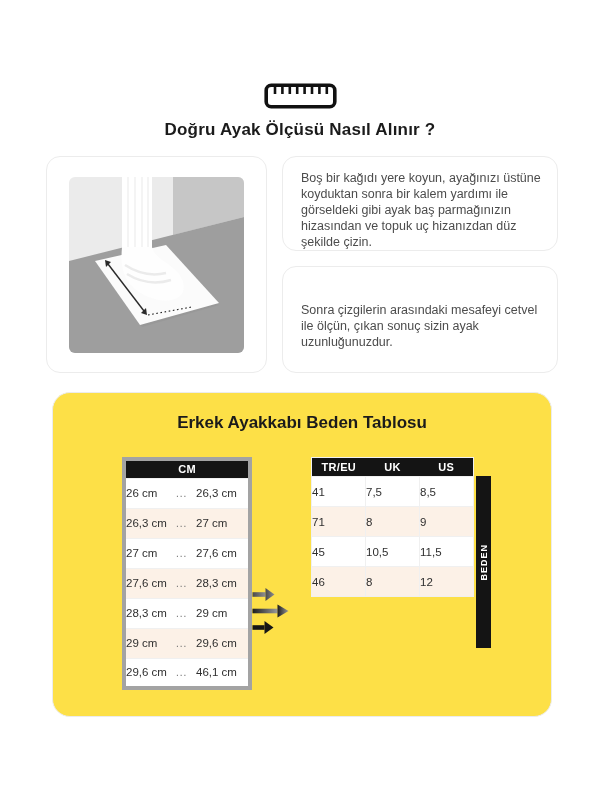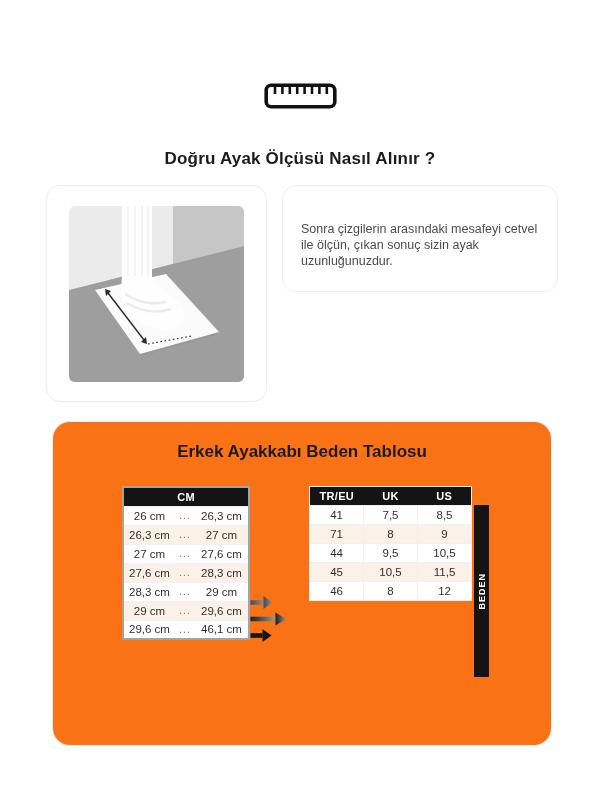--- a/index.html
+++ b/index.html
@@ -8,21 +8,21 @@
     width: 600px; height: 800px;
     font-family: "Liberation Sans", sans-serif;
     color: #1c1c1c;
     overflow: hidden;
   }
   .page { position: relative; width: 600px; height: 800px; }
 
   
   .icon-wrap { padding-top: 83px; text-align: center; }
   .page-title {
-    margin-top: 36px;
+    margin-top: 7px;
     text-align: center;
     font-size: 17px;
     font-weight: 700;
     color: #1b1b1b;
     letter-spacing: 0.2px;
   }
 
   
   .howto {
     display: flex;
@@ -49,21 +49,21 @@
   }
   .info-card.step1 { height: 95px; padding: 13px 14px 0 18px; }
   .info-card.step2 { height: 107px; padding: 12px 14px 0 18px; display: flex; align-items: center; }
 
   
   .size-card {
     margin: 19px 48px 0 52px;
     width: 500px; height: 325px;
     border: 1px solid #ececec;
     border-radius: 18px;
-    background: #f97316;
+    background: #fde047;
     padding-top: 20px;
   }
   .size-title {
     text-align: center;
     font-size: 17px;
     font-weight: 700;
     color: #1b1b1b;
   }
   .tables-row {
     display: flex;
@@ -74,28 +74,28 @@
   table { border-collapse: collapse; table-layout: fixed; }
   th {
     background: #141414;
     color: #ffffff;
     font-size: 11px;
     font-weight: 700;
     height: 19px;
     letter-spacing: 0.3px;
   }
   td {
-    height: 19px;
-    text-align: center;
+    height: 30px;
+    text-align: left;
     font-size: 11.5px;
     font-weight: 500;
     color: #2f2f2f;
     vertical-align: middle;
   }
-  .cm-table { width: 126px; border: 2px solid #a3a3a3; padding-left: 17px; }
+  .cm-table { width: 126px; border: 4px solid #a3a3a3; padding-left: 17px; }
   .cm-table td { border-top: 1px solid #f0f0f0; }
   .cm-table col.c-from { width: 52px; }
   .cm-table col.c-sep  { width: 20px; }
   .cm-table col.c-to   { width: 54px; }
   td.sep { font-size: 10px; color: #707070; letter-spacing: 1px; }
   .size-table { width: 163px; border: 1px solid #f0f0f0; }
   .size-table td { border: 1px solid #f0f0f0; }
   tbody tr:nth-child(even) td { background: #fcf1e7; }
   tbody tr:nth-child(odd) td { background: #ffffff; }
 
@@ -166,20 +166,23 @@
         <path d="M56,88 Q76,101 97,96" stroke="#ebebeb" stroke-width="2.5" fill="none"></path>
         <path d="M58,97 Q79,110 102,103" stroke="#ebebeb" stroke-width="2.5" fill="none"></path>
 
         <line x1="39" y1="87" x2="75" y2="134" stroke="#2a2a2a" stroke-width="1.4"></line>
         <polygon points="36,83 42,85 37,90" fill="#2a2a2a"></polygon>
         <polygon points="78,138 72,136 77,131" fill="#2a2a2a"></polygon>
         <line x1="79" y1="138" x2="123" y2="130" stroke="#2a2a2a" stroke-width="1.2" stroke-dasharray="1.6,2.6"></line>
       </svg>
     </div>
     <div class="text-col">
+      <div class="info-card step1">
+        <p>Boş bir kağıdı yere koyun, ayağınızı üstüne koyduktan sonra bir kalem yardımı ile görseldeki gibi ayak baş parmağınızın hizasından ve topuk uç hizanızdan düz şekilde çizin.</p>
+      </div>
       <div class="info-card step2">
         <p>Sonra çizgilerin arasındaki mesafeyi cetvel ile ölçün, çıkan sonuç sizin ayak uzunluğunuzdur.</p>
       </div>
     </div>
   </div>
 
   <div class="size-card">
     <h2 class="size-title">Erkek Ayakkabı Beden Tablosu</h2>
 
     <div class="tables-row">
@@ -274,25 +277,20 @@
             <td>41</td>
             <td>7,5</td>
             <td>8,5</td>
           </tr>
           <tr>
             <td>71</td>
             <td>8</td>
             <td>9</td>
           </tr>
           <tr>
-            <td>44</td>
-            <td>9,5</td>
-            <td>10,5</td>
-          </tr>
-          <tr>
             <td>45</td>
             <td>10,5</td>
             <td>11,5</td>
           </tr>
           <tr>
             <td>46</td>
             <td>8</td>
             <td>12</td>
           </tr>
         </tbody>

